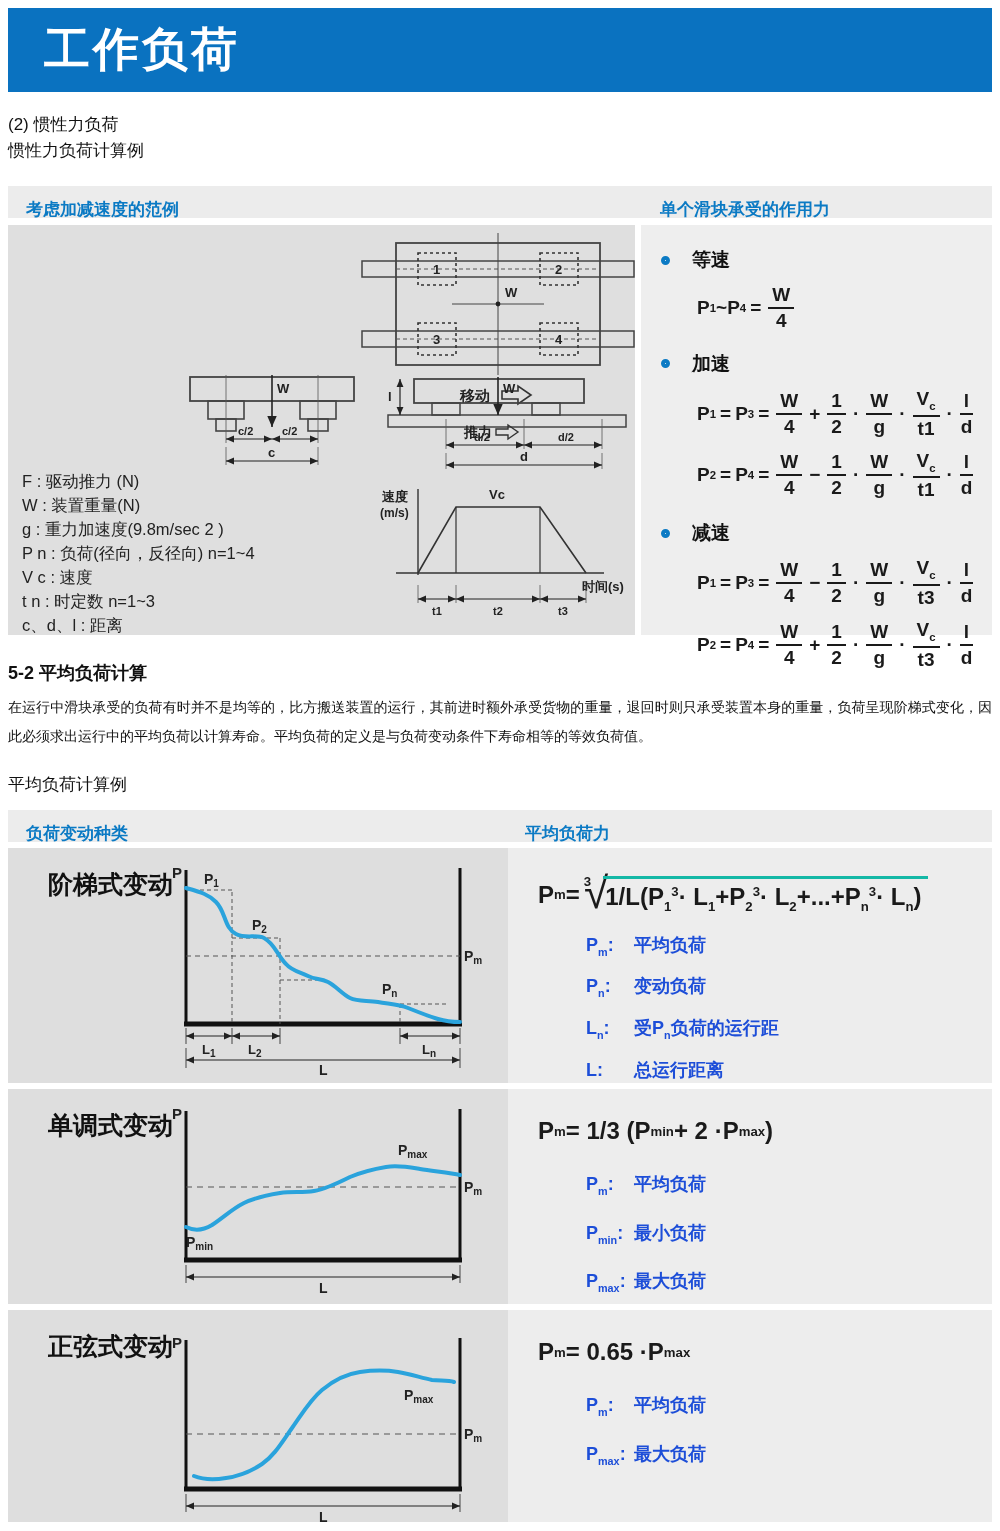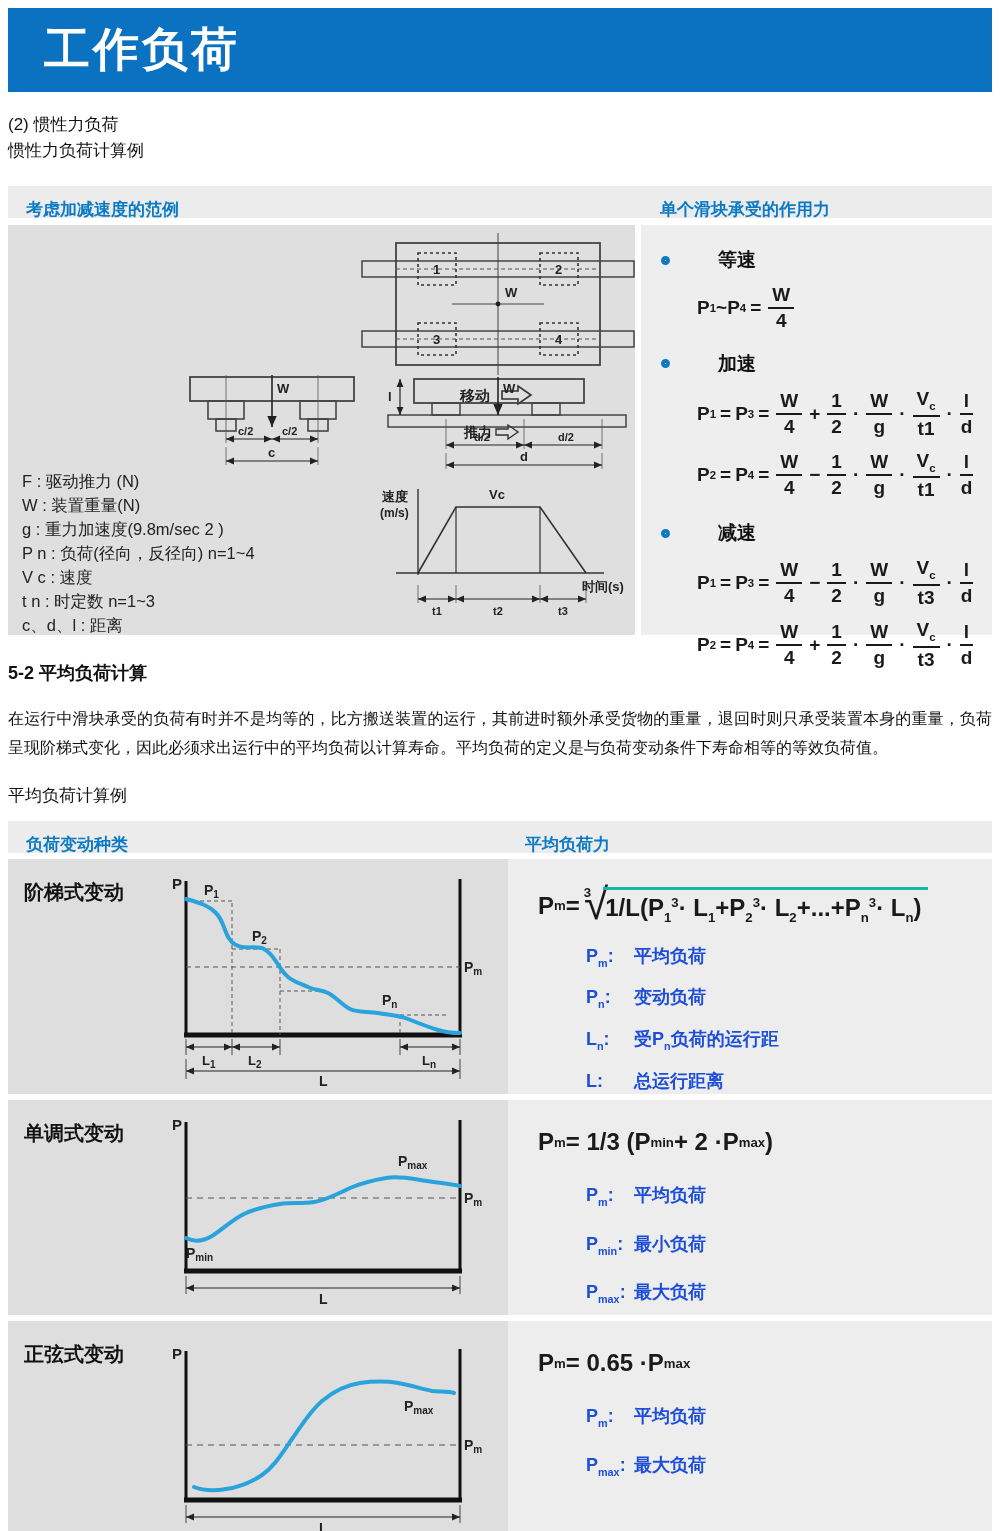--- a/index.html
+++ b/index.html
@@ -30,39 +30,39 @@
   .panel-left { position:relative; width:627px; height:410px; background:#dfdfdf; }
   .panel-right { width:351px; height:410px; background:#eeeeee; margin-left:6px; padding:14px 0 0 20px; }
 
   svg text { font-family:"Liberation Sans","DejaVu Sans",sans-serif; fill:#222; }
   .dlab { font-size:13px; font-weight:bold; }
   .dlab-sm { font-size:11px; font-weight:bold; }
 
   .legend-list { position:absolute; left:14px; top:244px; font-size:16.5px; line-height:24px; color:#222; }
 
   
-  .force-head { display:flex; align-items:center; font-size:19px; font-weight:bold; color:#111; margin-top:8px;gap:26px; }
+  .force-head { display:flex; align-items:center; font-size:19px; font-weight:bold; color:#111; margin-top:8px; }
   .bullet { width:9px; height:9px; border:4px solid #0b7ac4; border-radius:50%; background:#fff; margin-right:22px; display:inline-block; }
   .eqline { display:flex; align-items:center; margin:12px 0 4px 36px; font-size:19px; font-weight:bold; white-space:nowrap; }
   .eqline sub { font-size:0.60em; font-weight:bold; }
   .frac { display:inline-block; text-align:center; vertical-align:middle; margin:0 3px; line-height:1.05; }
   .frac .num { display:block; padding:0 4px 2px; border-bottom:2.5px solid #1a1a1a; }
   .frac .den { display:block; padding-top:2px; }
   .op { margin:0 4px; }
 
   
   .s2head { margin-top:26px; font-size:18px; font-weight:bold; color:#111; }
-  .s2para { margin-top:19px; font-size:16px; line-height:29px; color:#111; text-align:justify; }
+  .s2para { margin-top:8px; font-size:14px; line-height:29px; color:#111; text-align:justify; }
   .s2sub  { margin-top:22px; font-size:17px; color:#111; }
 
   
   .trow { display:flex; margin-top:6px; }
   .tl { position:relative; width:500px; background:#dedede; }
   .tr { flex:1; background:#ededed; padding:28px 0 0 30px; }
-  .row-title { position:absolute; left:16px; top:20px; font-size:20px; font-weight:bold; color:#111; }
+  .row-title { position:absolute; left:40px; top:20px; font-size:25px; font-weight:bold; color:#111; }
   .r1 .tl,.r1 .tr { height:235px; }
   .r2 .tl,.r2 .tr { height:215px; }
   .r3 .tl,.r3 .tr { height:212px; }
 
   .bigeq { display:flex; align-items:center; font-size:24px; font-weight:bold; white-space:nowrap; }
   .bigeq sub { font-size:0.55em; }
   .bigeq sup { font-size:0.55em; }
   .radical { display:inline-flex; align-items:flex-start; margin-left:4px; }
   .ridx { font-size:13px; margin-right:-7px; margin-top:-2px; z-index:1; }
   .rsign { font-size:44px; line-height:34px; font-weight:400; }

